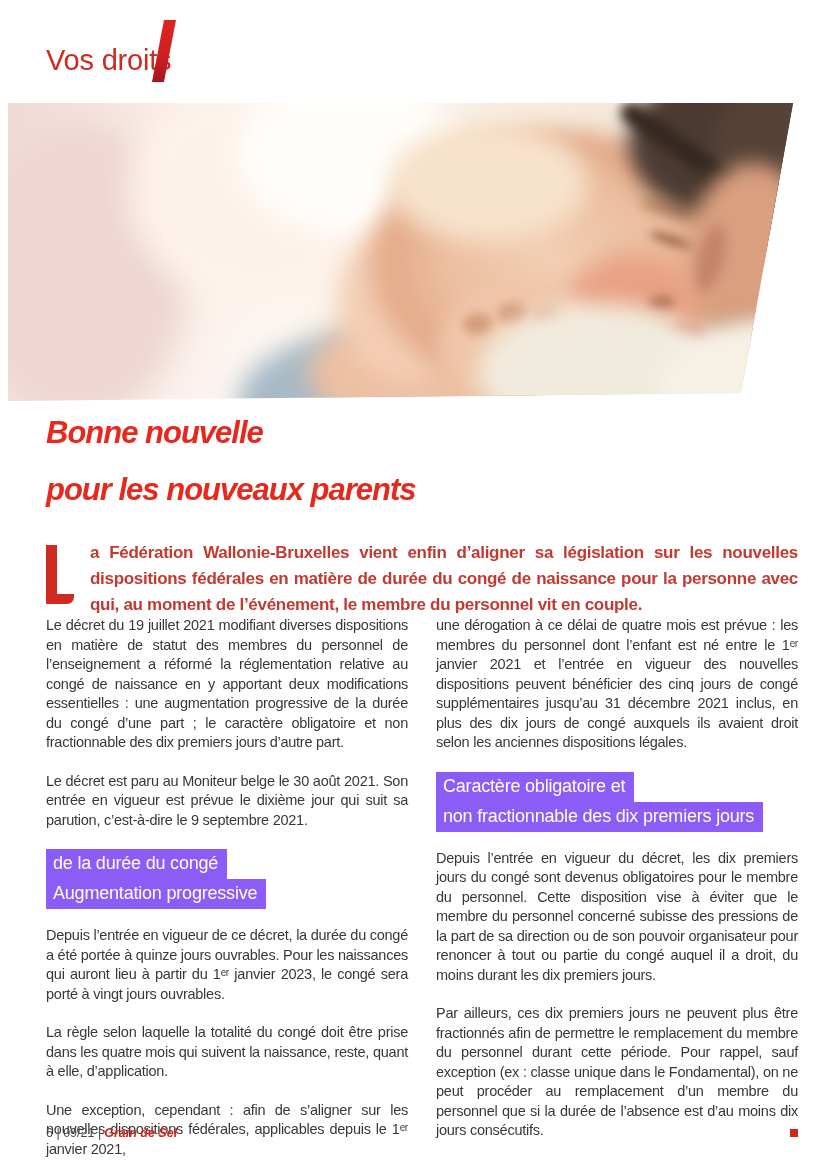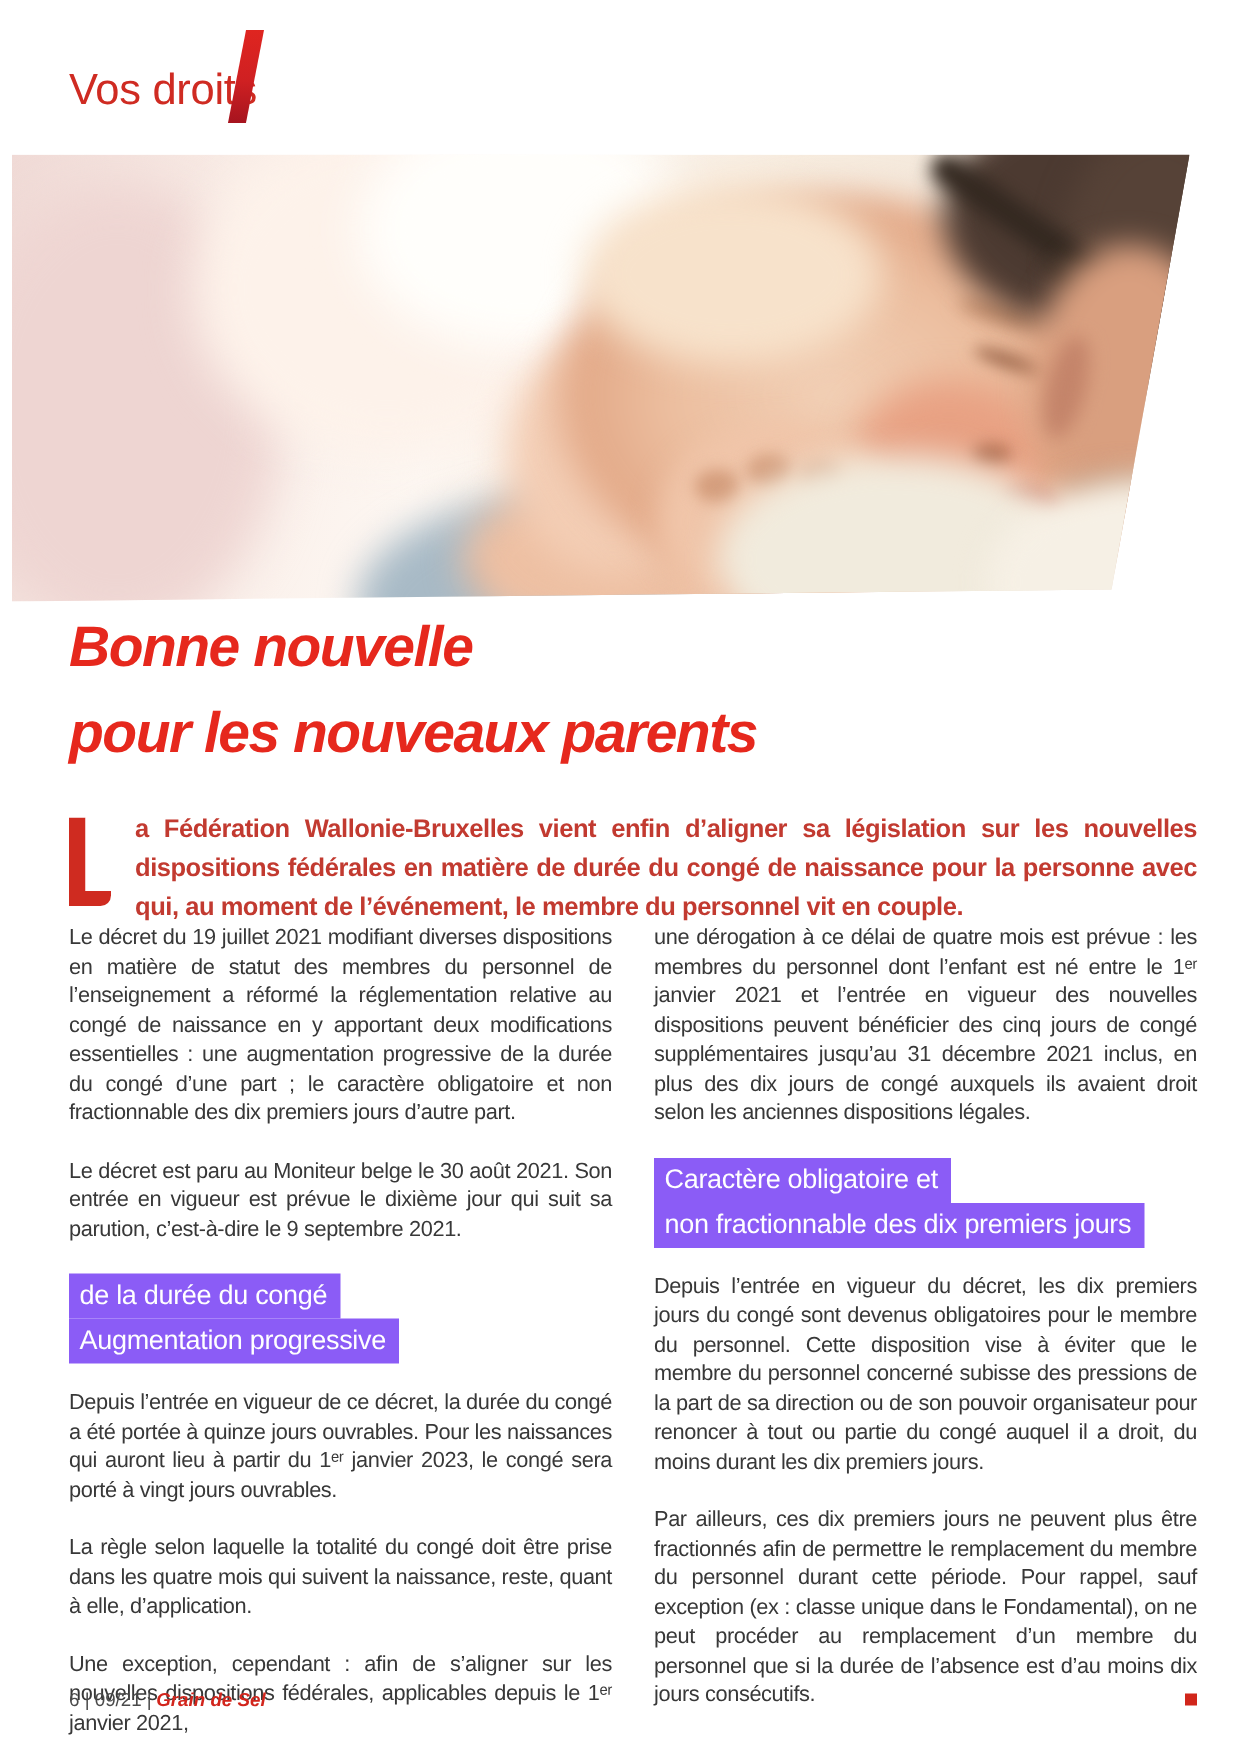--- a/index.html
+++ b/index.html
@@ -20,21 +20,21 @@
   .photo{
     position:absolute;left:8px;top:103px;width:786px;height:300px;
     clip-path:polygon(0px 0px,785px 0px,733px 290px,0px 298px);
     background:linear-gradient(105deg,#f0dad6 0%,#f9ece6 18%,#fdf7f2 38%,#f7ecdf 60%,#f3e7da 78%,#efe3d8 100%);
     overflow:hidden;
   }
   .ph{position:absolute;border-radius:50%;}
   
   .title{
     position:absolute;left:46px;top:404px;width:760px;margin:0;
-    color:#e6281d;font-size:38px;line-height:57px;font-weight:bold;font-style:italic;
+    color:#e6281d;font-size:31px;line-height:57px;font-weight:bold;font-style:italic;
     letter-spacing:-1px;
   }
   .intro{position:absolute;left:46px;top:540px;width:752px;color:#c23a30;
     font-size:17px;line-height:26px;font-weight:bold;letter-spacing:-0.3px;text-align:justify;}
   .dropcap{
     float:left;width:17px;height:49px;margin:5px 16px 0 0;
     border-left:11px solid #cf2b20;border-bottom:10px solid #cf2b20;
     border-radius:0 0 7px 0;
   }
   

